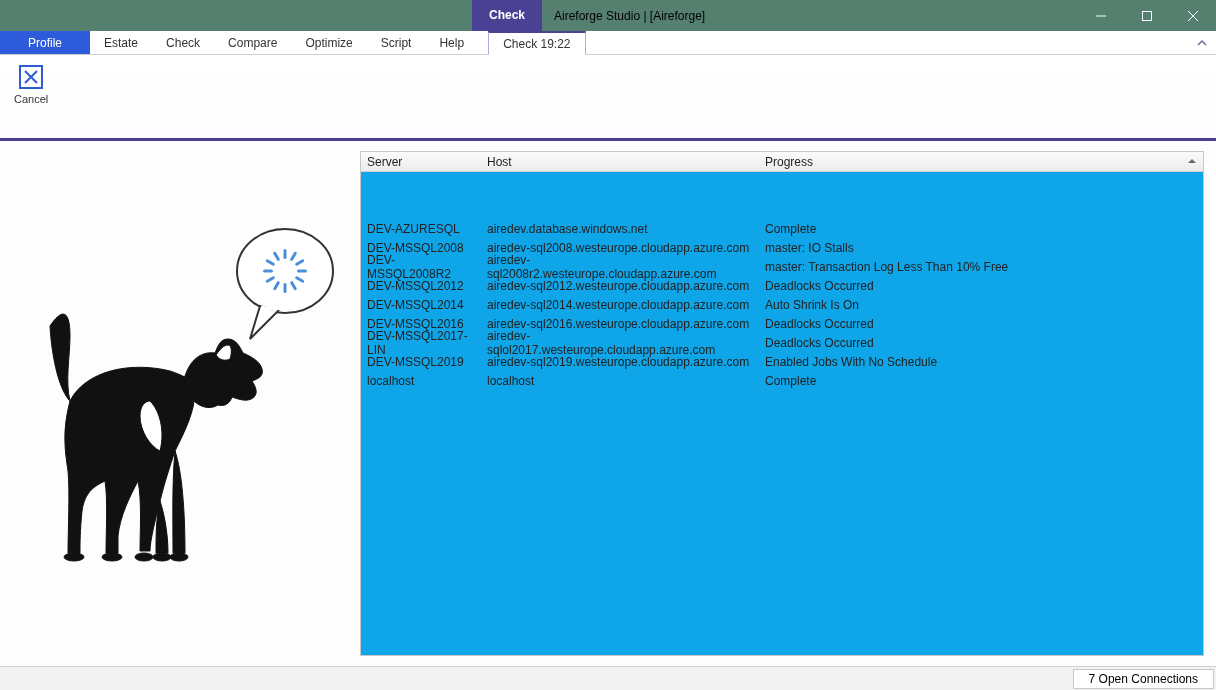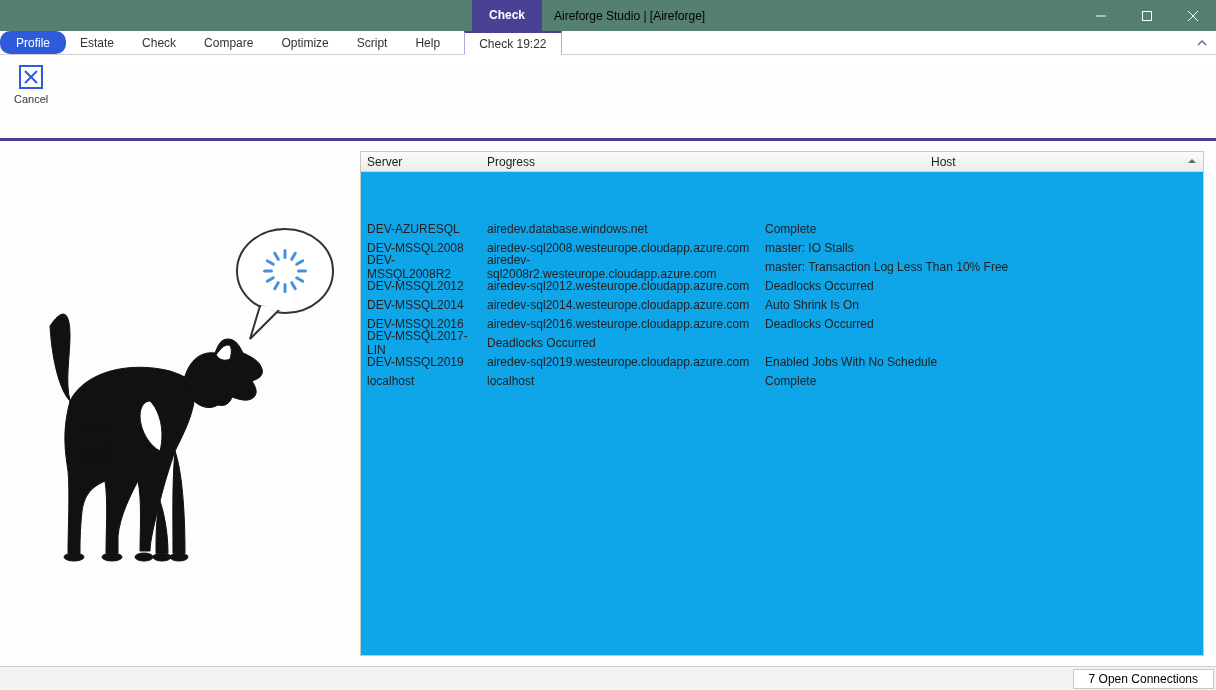--- a/index.html
+++ b/index.html
@@ -72,22 +72,21 @@
       display: flex;
       align-items: center;
       font-size: 12px;
       color: #333;
       cursor: default;
     }
     .menu-item.file {
       background: #2e5bd9;
       color: #ffffff;
       font-weight: normal;
-      padding: 0 16px;
-      border-radius: 10px;
+      padding: 0 28px;
     }
     .menu-item.context-sub {
       border: 1px solid #b0a8e0;
       border-top: 2px solid #4a4094;
       border-bottom: 1px solid #ffffff;
       background: #ffffff;
       margin-bottom: -1px;
     }
     .menubar-caret {
       position: absolute;
@@ -349,22 +348,22 @@
         <path d="M66 170 C80 168 94 168 104 170"></path>
         <path d="M66 180 C80 178 94 178 104 182"></path>
       </g>
     </svg>
   </div>
 
   <div class="grid-wrap">
     <div class="grid">
       <div class="grid-header">
         <div class="col col-server">Server</div>
+        <div class="col col-host">Host</div>
         <div class="col col-progress">Progress</div>
-        <div class="col col-host">Host</div>
         <div class="sort-caret">
           <svg width="10" height="10" viewBox="0 0 10 10">
               <path d="M1 7 L5 3 L9 7 Z" fill="#6a6a6a"></path>
             </svg>
         </div>
       </div>
       <div class="grid-body" id="grid-body">
           <div class="row">
             <div class="col col-server">DEV-AZURESQL</div>
             <div class="col col-host">airedev.database.windows.net</div>
@@ -390,20 +389,21 @@
             <div class="col col-host">airedev-sql2014.westeurope.cloudapp.azure.com</div>
             <div class="col col-progress">Auto Shrink Is On</div>
           </div>
           <div class="row">
             <div class="col col-server">DEV-MSSQL2016</div>
             <div class="col col-host">airedev-sql2016.westeurope.cloudapp.azure.com</div>
             <div class="col col-progress">Deadlocks Occurred</div>
           </div>
           <div class="row">
             <div class="col col-server">DEV-MSSQL2017-LIN</div>
+            <div class="col col-host">airedev-sqlol2017.westeurope.cloudapp.azure.com</div>
             <div class="col col-progress">Deadlocks Occurred</div>
           </div>
           <div class="row">
             <div class="col col-server">DEV-MSSQL2019</div>
             <div class="col col-host">airedev-sql2019.westeurope.cloudapp.azure.com</div>
             <div class="col col-progress">Enabled Jobs With No Schedule</div>
           </div>
           <div class="row">
             <div class="col col-server">localhost</div>
             <div class="col col-host">localhost</div>

